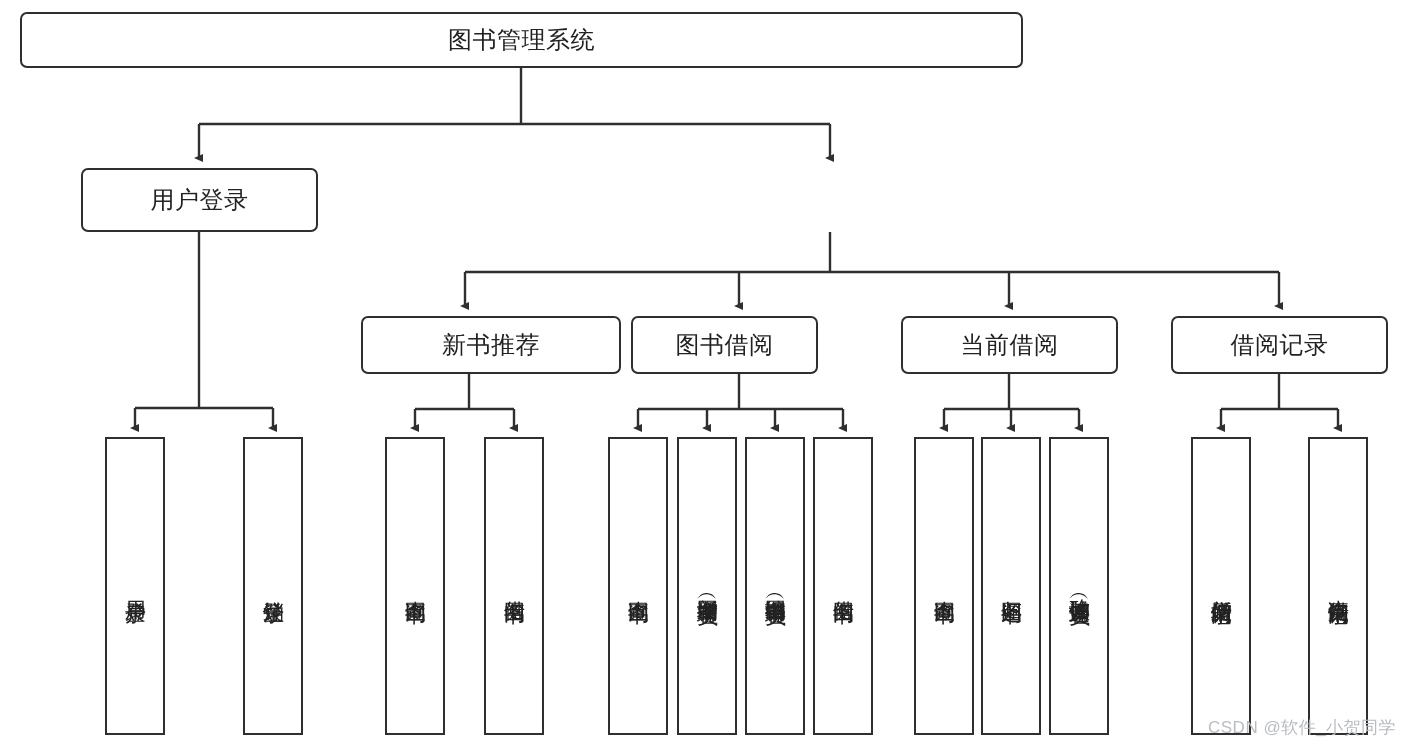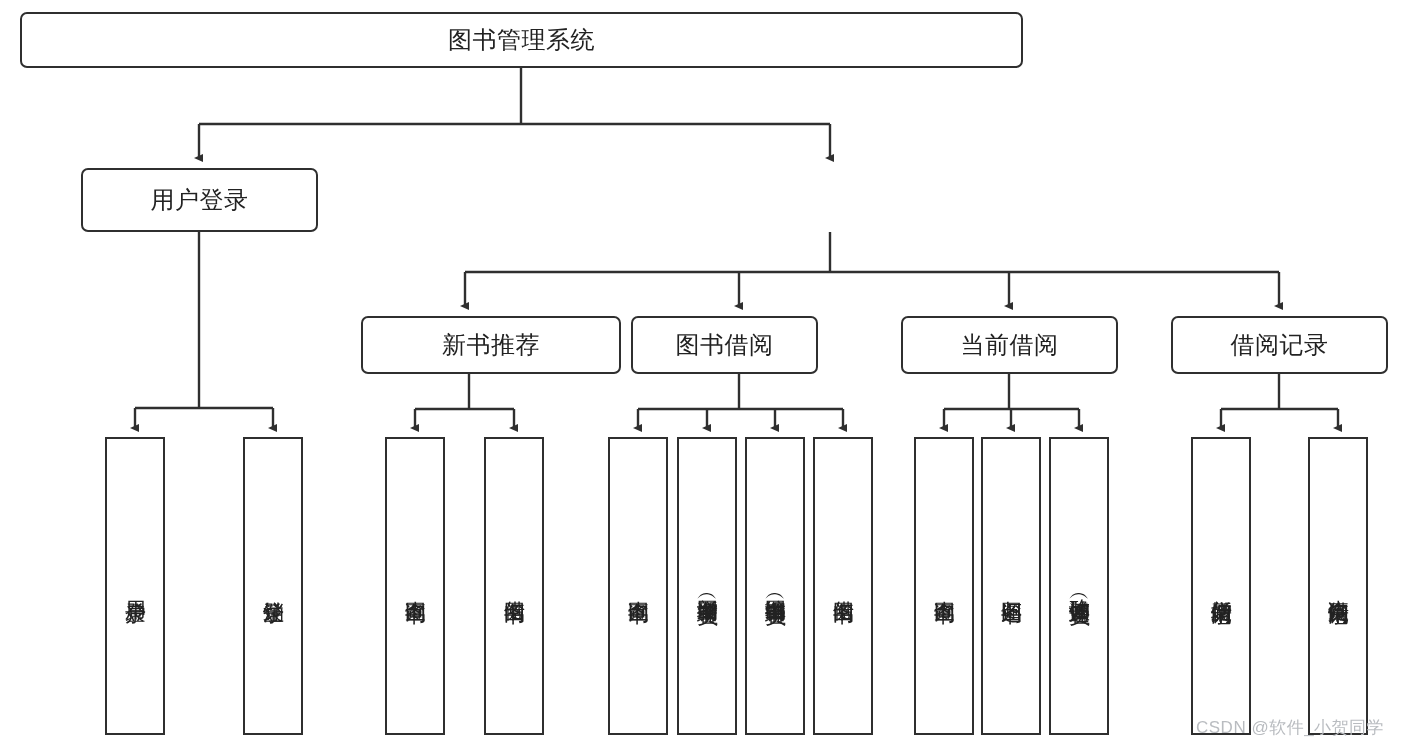--- a/index.html
+++ b/index.html
@@ -52,20 +52,21 @@
   }
   .node .label {
     display: block;
   }
   .watermark {
     position: absolute;
     font-size: 17px;
     color: #b9bcc0;
     white-space: nowrap;
     letter-spacing: 0.5px;
+    margin-left: 12px;
   }
 </style>
 </head>
 <body>
 
 <div id="canvas">
 
   <svg class="edges" viewBox="0 0 1405 747" xmlns="http://www.w3.org/2000/svg">
     <defs>
       <marker id="arrow" markerWidth="10" markerHeight="10" refX="5" refY="5" orient="auto" markerUnits="userSpaceOnUse">

